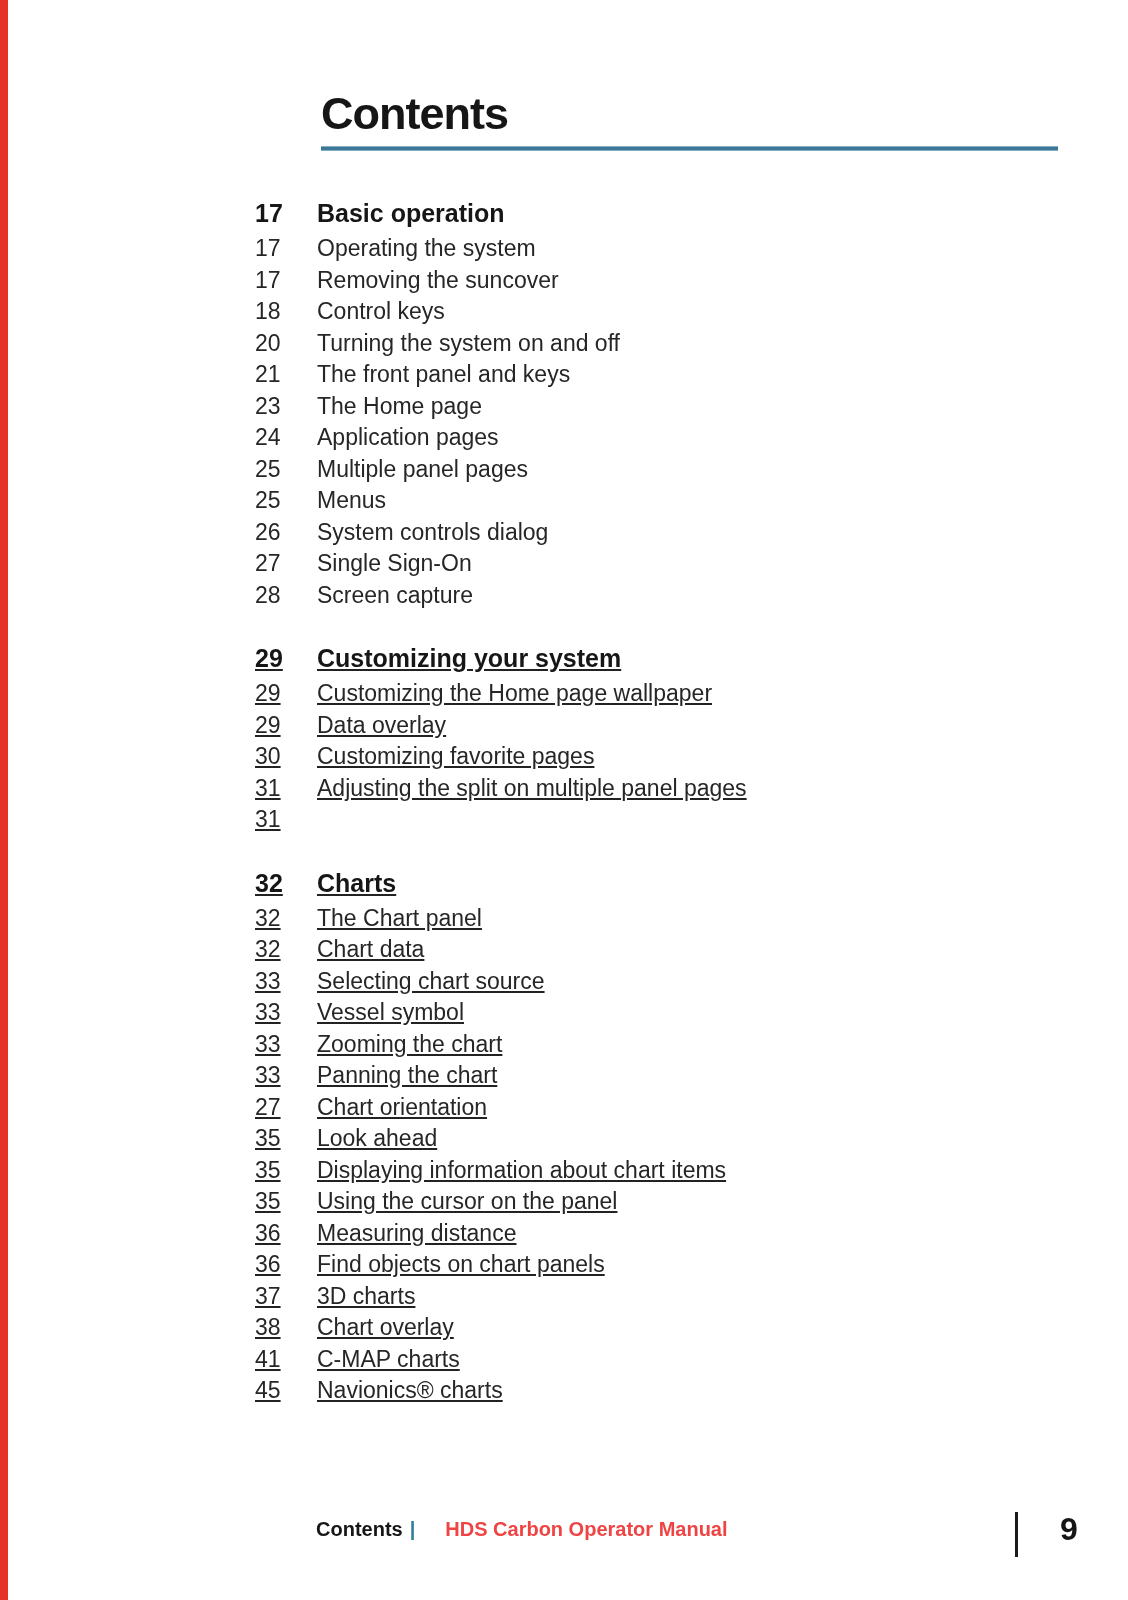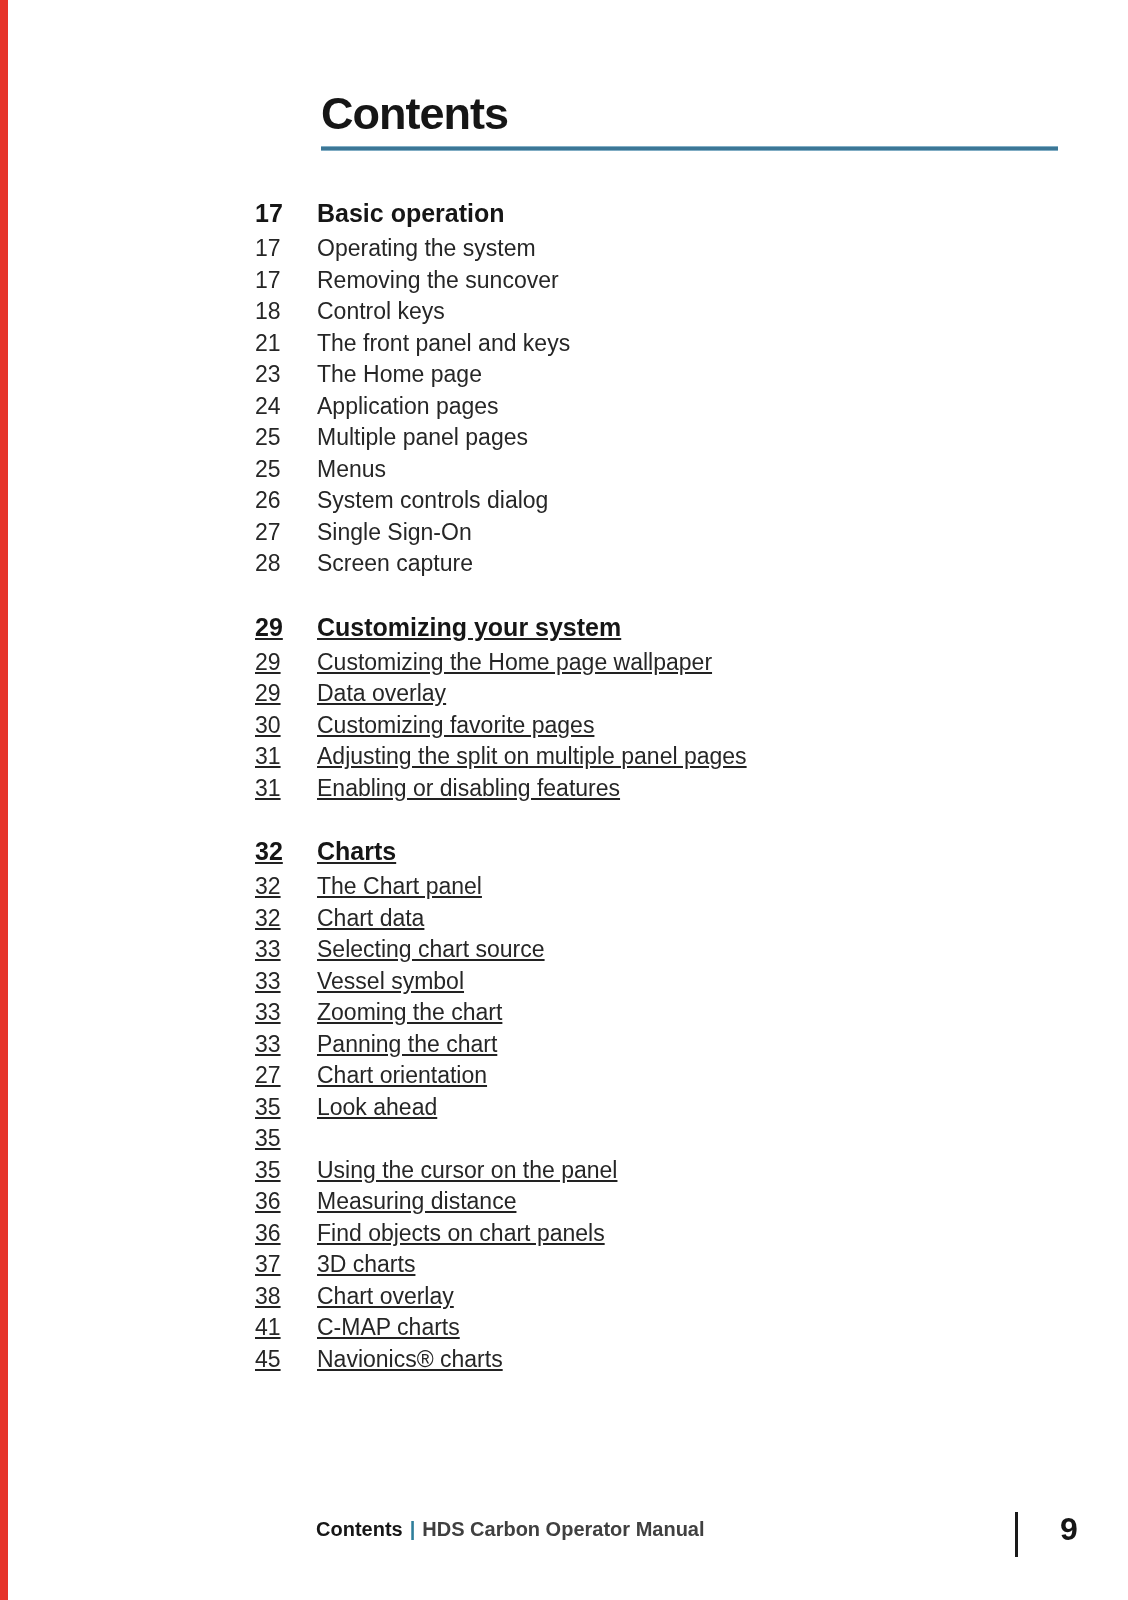--- a/index.html
+++ b/index.html
@@ -52,21 +52,21 @@
     font-weight: 400; color: #262626;
   }
 
   .footer-left {
     position: absolute; left: 316px; top: 1518px;
     font-size: 20px; font-weight: 700;
     color: #161616;
     white-space: nowrap;
   }
   .footer-left .sep { color: #2e7e9a; margin: 0 7px; }
-  .footer-left .manual { color: #404040; }
+  .footer-left .manual { color: #ef4444; margin-left: 23px; }
 
   .page-bar {
     position: absolute; left: 1015px; top: 1512px;
     width: 3px; height: 45px;
     background: #1a1a1a;
   }
   .page-num {
     position: absolute; left: 1060px; top: 1511px;
     font-size: 32px; font-weight: 700;
     color: #161616;
@@ -93,20 +93,24 @@
         </div>
         <div class="row item">
           <span class="num">17</span>
           <span class="label">Removing the suncover</span>
         </div>
         <div class="row item">
           <span class="num">18</span>
           <span class="label">Control keys</span>
         </div>
         <div class="row item">
+          <span class="num">20</span>
+          <span class="label">Turning the system on and off</span>
+        </div>
+        <div class="row item">
           <span class="num">21</span>
           <span class="label">The front panel and keys</span>
         </div>
         <div class="row item">
           <span class="num">23</span>
           <span class="label">The Home page</span>
         </div>
         <div class="row item">
           <span class="num">24</span>
           <span class="label">Application pages</span>
@@ -148,21 +152,20 @@
         <div class="row item">
           <span class="num">30</span>
           <span class="label">Customizing favorite pages</span>
         </div>
         <div class="row item">
           <span class="num">31</span>
           <span class="label">Adjusting the split on multiple panel pages</span>
         </div>
         <div class="row item">
           <span class="num">31</span>
-          <span class="label">Enabling or disabling features</span>
         </div>
       </div>
       <div class="section">
         <div class="row head">
           <span class="num">32</span>
           <span class="label">Charts</span>
         </div>
         <div class="row item">
           <span class="num">32</span>
           <span class="label">The Chart panel</span>
@@ -190,20 +193,21 @@
         <div class="row item">
           <span class="num">27</span>
           <span class="label">Chart orientation</span>
         </div>
         <div class="row item">
           <span class="num">35</span>
           <span class="label">Look ahead</span>
         </div>
         <div class="row item">
           <span class="num">35</span>
+          <span class="label">Displaying information about chart items</span>
         </div>
         <div class="row item">
           <span class="num">35</span>
           <span class="label">Using the cursor on the panel</span>
         </div>
         <div class="row item">
           <span class="num">36</span>
           <span class="label">Measuring distance</span>
         </div>
         <div class="row item">

